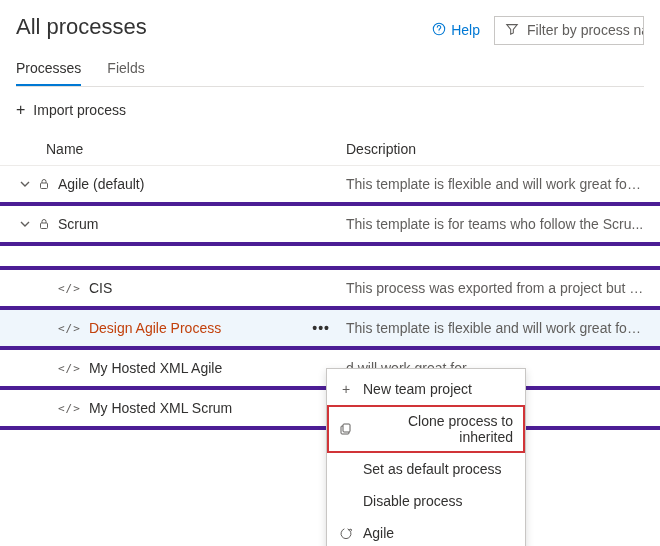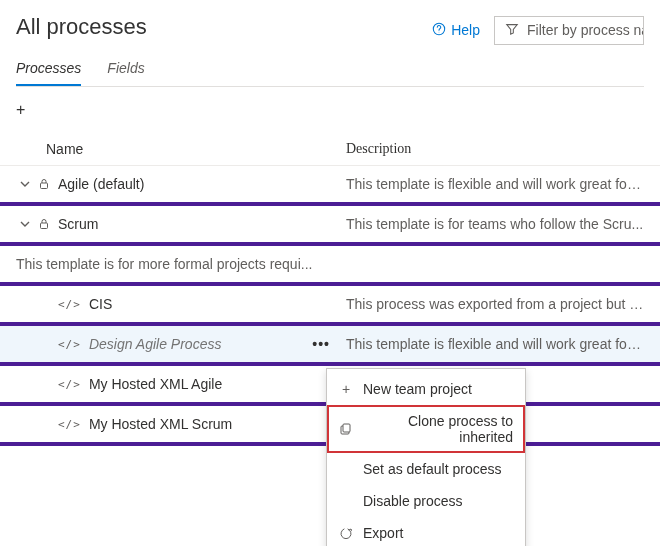--- a/index.html
+++ b/index.html
@@ -14,36 +14,36 @@
     overflow: hidden;
     position: relative;
   }
   .header { padding: 14px 16px 0 16px; }
   .title-row { display: flex; justify-content: space-between; }
   h1 { font-size: 22px; font-weight: 400; margin: 0 0 6px 0; color: #333; }
   .header-controls { display: flex; align-items: center; gap: 14px; }
   .help-link { display: flex; align-items: center; gap: 5px; color: #0078d4; cursor: pointer; font-size: 14px; }
   .filter-box { display: flex; align-items: center; gap: 8px; border: 1px solid #c8c6c4; padding: 5px 10px; color: #605e5c; width: 150px; overflow: hidden; white-space: nowrap; }
   .tabs { display: flex; gap: 26px; border-bottom: 1px solid #e1dfdd; margin-top: 6px; }
-  .tab { padding: 8px 0; font-size: 14px; color: #605e5c; cursor: pointer; border-bottom: 2px solid transparent; font-style: italic; }
+  .tab { padding: 8px 0; font-size: 14px; color: #605e5c; cursor: pointer; border-bottom: 2px solid transparent; }
   .tab.active { color: #323130; border-bottom: 2px solid #0078d4; font-weight: 400; }
   .toolbar { padding: 14px 16px; }
   .import-btn { display: flex; align-items: center; gap: 8px; color: #323130; cursor: pointer; font-size: 14px; }
   .plus { font-size: 16px; font-weight: 300; color: #323130; }
   .table { width: 100%; }
   .thead { display: flex; padding: 8px 16px; border-bottom: 1px solid #edebe9; color: #323130; font-size: 14px; }
   .col-name { flex: 0 0 330px; padding-left: 30px; }
-  .col-desc { flex: 1; font-family: Liberation Serif, serif; }
+  .col-desc { flex: 1; }
   .row { display: flex; align-items: center; padding: 10px 16px; border-bottom: 4px solid #4c1d95; font-size: 14px; }
   .row .indent0 { padding-left: 4px; }
   .row .indent1 { padding-left: 24px; }
   .name-cell { flex: 0 0 330px; display: flex; align-items: center; gap: 8px; overflow: hidden; white-space: nowrap; position: relative; }
   .desc-cell { flex: 1; color: #605e5c; white-space: nowrap; overflow: hidden; text-overflow: ellipsis; }
   .row.selected { background: #eff6fc; }
-  .row.selected .name-text { color: #737373; font-style: italic; }
+  .row.selected .name-text { color: #c2410c; }
   .chev, .lock, .codeicon { flex: 0 0 auto; display: inline-flex; }
   .chev svg { width: 10px; height: 10px; }
   .lock svg { width: 12px; height: 12px; }
   .codeicon { color: #605e5c; font-family: monospace; font-size: 11px; letter-spacing: 1px; }
   .ellipsis { color: #323130; font-weight: 700; letter-spacing: 1px; cursor: pointer; position: absolute; right: 16px; }
   .context-menu {
     position: absolute;
     left: 326px;
     top: 368px;
     width: 200px;
@@ -88,20 +88,21 @@
   </div>
   <div class="tabs">
     <div class="tab active">Processes</div>
     <div class="tab">Fields</div>
   </div>
 </div>
 
 <div class="toolbar">
   <div class="import-btn">
     <span class="plus">+</span>
+    <span>Import process</span>
   </div>
 </div>
 
 <div class="table">
   <div class="thead">
     <div class="col-name">Name</div>
     <div class="col-desc">Description</div>
   </div>
 
   <div class="row">
@@ -134,21 +135,20 @@
             <rect x="2.5" y="5" width="7" height="5.5" rx="1"></rect>
             <path d="M4 5 V3.5 a2 2 0 0 1 4 0 V5"></path>
           </svg>
         </span>
       <span class="name-text">Scrum</span>
     </div>
     <div class="desc-cell">This template is for teams who follow the Scru...</div>
   </div>
 
   <div class="row">
-    <div class="desc-cell">This template is for more formal projects requi...</div>
   </div>
 
   <div class="row">
     <div class="name-cell indent1">
       <span class="spacer-icon"></span>
       <span class="codeicon">&lt;/&gt;</span>
       <span class="name-text">CIS</span>
     </div>
     <div class="desc-cell">This process was exported from a project but n...</div>
   </div>
@@ -204,15 +204,15 @@
     <span class="micon"></span>
     <span>Disable process</span>
   </div>
   <div class="menu-item">
     <span class="micon">
       <svg width="12" height="12" viewBox="0 0 12 12" fill="none" stroke="#605e5c" stroke-width="1" stroke-linecap="round">
           <path d="M4 2 a5 5 0 1 0 4 0"></path>
           <path d="M9 3 l2 -1 l1 2"></path>
         </svg>
     </span>
-    <span>Export</span>
+    <span>Agile</span>
   </div>
 </div>
 
 </body></html>

